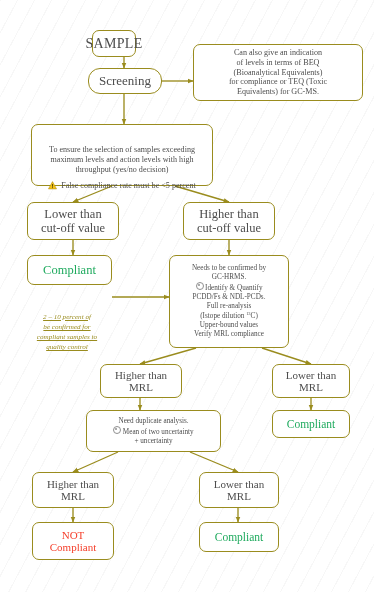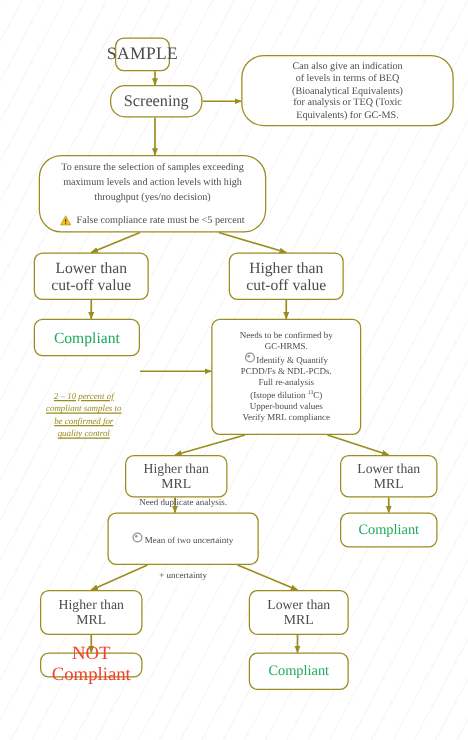--- a/index.html
+++ b/index.html
@@ -35,21 +35,21 @@
     display:flex;
     flex-direction:column;
     align-items:center;
     justify-content:center;
     color:#4d4d4d;
     line-height:1.12;
   }
   .n-sample{font-size:14px;letter-spacing:.3px;}
   .n-screening{font-size:13px;border-radius:12px;}
   .n-branch{font-size:12.5px;}
-  .n-small{font-size:8.1px;line-height:1.22;padding:4px 5px;border-radius:18px;}
+  .n-small{font-size:8.1px;line-height:1.22;padding:20px 5px;}
   .n-tiny{font-size:7.2px;line-height:1.25;padding:3px 14px;}
   .green{color:#1faa5e;}
   .red{color:#f5402c;}
   .n-result{font-size:12.5px;align-items:center;}
 
   .aside-note{
     position:absolute;
     z-index:2;
     font-size:7.1px;
     line-height:1.42;
@@ -147,21 +147,21 @@
   </div>
 
   <div class="node n-screening" style="left:88px;top:68px;width:74px;height:26px;">
     <span>Screening</span>
   </div>
 
   <div class="node n-small" style="left:193px;top:44px;width:170px;height:57px;">
     <span class="line-row">Can also give an indication</span>
     <span class="line-row">of levels in terms of BEQ</span>
     <span class="line-row">(Bioanalytical Equivalents)</span>
-    <span class="line-row">for analysis or TEQ (Toxic</span>
+    <span class="line-row">for compliance or TEQ (Toxic</span>
     <span class="line-row">Equivalents) for GC-MS.</span>
   </div>
 
   <div class="node n-small" style="left:31px;top:124px;width:182px;height:62px;justify-content:space-between;">
     <span class="line-row">To ensure the selection of samples exceeding</span>
     <span class="line-row">maximum levels and action levels with high</span>
     <span class="line-row">throughput (yes/no decision)</span>
     <span class="warn-row">
       <svg class="warn-icon" viewBox="0 0 12 12">
         <path d="M6,0.8 L11.4,10.6 L0.6,10.6 Z" fill="#f2c21a" stroke="#b08c10" stroke-width="0.7" stroke-linejoin="round"></path>
@@ -181,22 +181,22 @@
     <span>Higher than</span>
     <span>cut-off value</span>
   </div>
 
   <div class="node n-result green" style="left:27px;top:255px;width:85px;height:30px;">
     <span>Compliant</span>
   </div>
 
   <div class="aside-note" style="left:12px;top:312px;width:110px;">
     <div>2 – 10 percent of</div>
+    <div>be confirmed for</div>
     <div>compliant samples to</div>
-    <div>be confirmed for</div>
     <div>quality control</div>
   </div>
 
   <div class="node n-tiny" style="left:169px;top:255px;width:120px;height:93px;">
     <span class="line-row">Needs to be confirmed by</span>
     <span class="line-row">GC-HRMS.</span>
     <span class="line-row">
       <span class="bullet-icon"></span><span>Identify &amp; Quantify</span>
     </span>
     <span class="line-row">PCDD/Fs &amp; NDL-PCDs.</span>
@@ -213,39 +213,39 @@
 
   <div class="node n-branch" style="left:272px;top:364px;width:78px;height:34px;font-size:11px;">
     <span>Lower than</span>
     <span>MRL</span>
   </div>
 
   <div class="node n-result green" style="left:272px;top:410px;width:78px;height:28px;font-size:11.5px;">
     <span>Compliant</span>
   </div>
 
-  <div class="node n-tiny" style="left:86px;top:410px;width:121px;height:42px;gap:19px;">
+  <div class="node n-tiny" style="left:86px;top:410px;width:135px;height:42px;">
     <span class="line-row">Need duplicate analysis.</span>
     <span class="line-row">
       <span class="bullet-icon"></span><span>Mean of two uncertainty</span>
     </span>
     <span class="line-row">+ uncertainty</span>
   </div>
 
   <div class="node n-branch" style="left:32px;top:472px;width:82px;height:36px;font-size:11px;">
     <span>Higher than</span>
     <span>MRL</span>
   </div>
 
   <div class="node n-branch" style="left:199px;top:472px;width:80px;height:36px;font-size:11px;">
     <span>Lower than</span>
     <span>MRL</span>
   </div>
 
-  <div class="node n-result red" style="left:32px;top:522px;width:82px;height:20px;font-size:15px;">
+  <div class="node n-result red" style="left:32px;top:522px;width:82px;height:38px;font-size:11px;">
     <span>NOT</span>
     <span>Compliant</span>
   </div>
 
   <div class="node n-result green" style="left:199px;top:522px;width:80px;height:30px;font-size:11.5px;">
     <span>Compliant</span>
   </div>
 
 </div>
 

